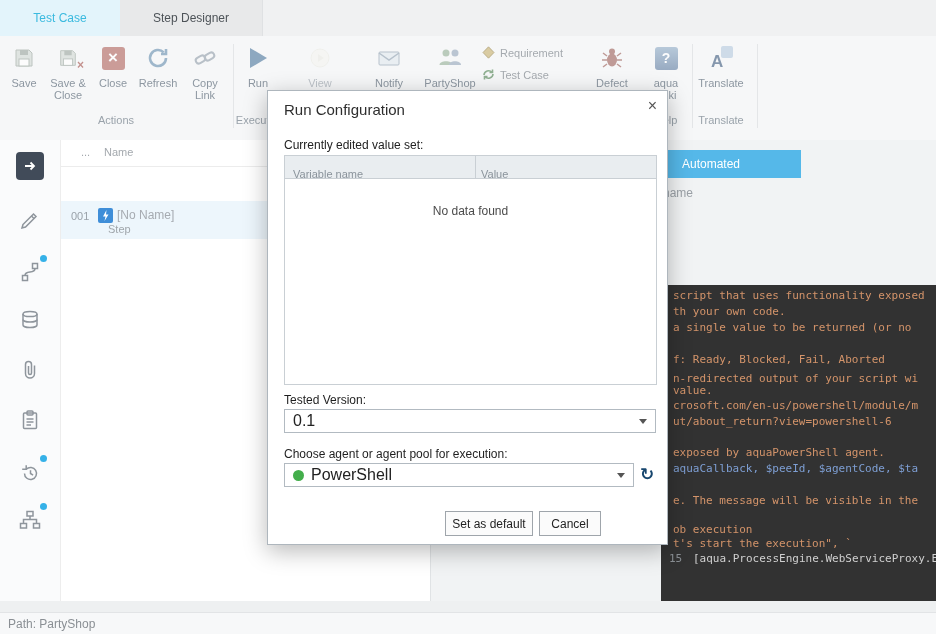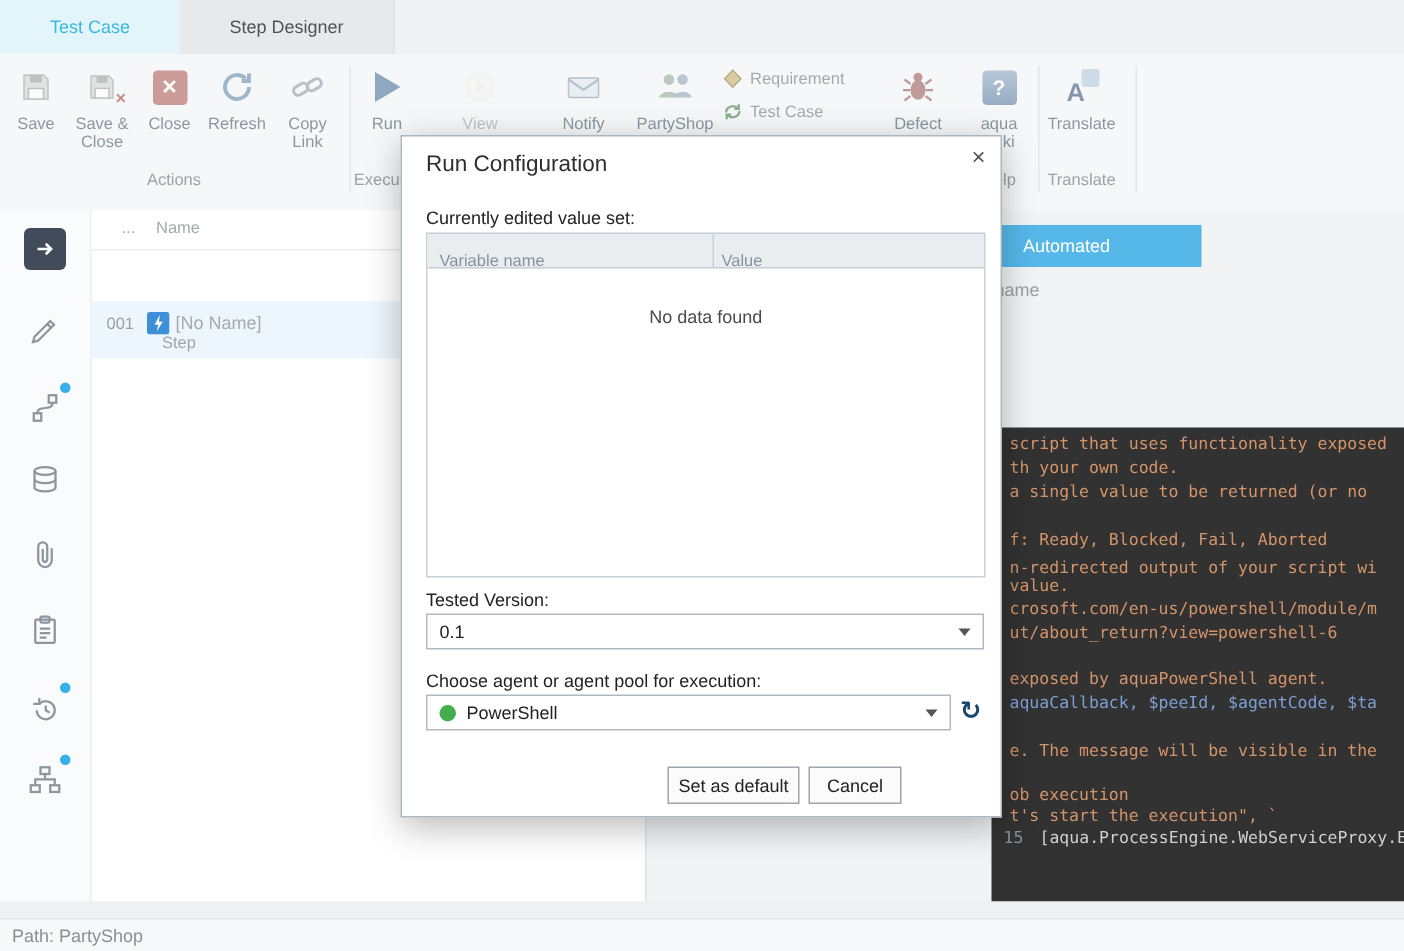--- a/index.html
+++ b/index.html
@@ -73,21 +73,21 @@
   #dlg-close{right:10px;top:7px;font-size:16px;color:#555;line-height:16px;cursor:pointer;}
   #dlg-title{left:16px;top:10px;font-size:15px;color:#2e2e2e;}
   #dlg-sub{left:16px;top:47px;font-size:12px;color:#222;}
   #dlg-table{left:16px;top:64px;width:371px;height:228px;border:1px solid #c9cfd4;background:#fff;}
   #dlg-thead{left:0;top:0;width:371px;height:22px;background:#e9edf0;border-bottom:1px solid #c9cfd4;}
   #dlg-thead .tcol{position:absolute;top:12px;font-size:11px;color:#8a939b;}
   #dlg-coldiv{left:190px;top:0;width:1px;height:22px;background:#c9cfd4;}
   #dlg-empty{left:0;top:48px;width:371px;text-align:center;font-size:12px;color:#4b4b4b;}
   .dlg-label{font-size:12px;color:#1f1f1f;}
   .dlg-select{height:22px;border:1px solid #b2bac1;background:#fff;display:flex;align-items:center;}
-  .dlg-select .selval{margin-left:8px;font-size:12px;color:#222;}
+  .dlg-select .selval{margin-left:8px;font-size:16px;color:#222;}
   .caret{position:absolute;right:8px;top:9px;width:0;height:0;border-left:4px solid transparent;
          border-right:4px solid transparent;border-top:5px solid #555;}
   .greendot{width:11px;height:11px;border-radius:50%;background:#43ae4b;margin-left:8px;}
   #dlg-refresh{left:372px;top:373px;font-size:17px;font-weight:bold;color:#17466e;cursor:pointer;}
   .dlg-btn{position:absolute;top:420px;height:23px;border:1px solid #9fa5ab;background:#fbfbfb;
            font-size:12px;color:#222;display:flex;align-items:center;justify-content:center;cursor:pointer;}
   svg{display:block;}
 </style>
 </head>
 <body>

